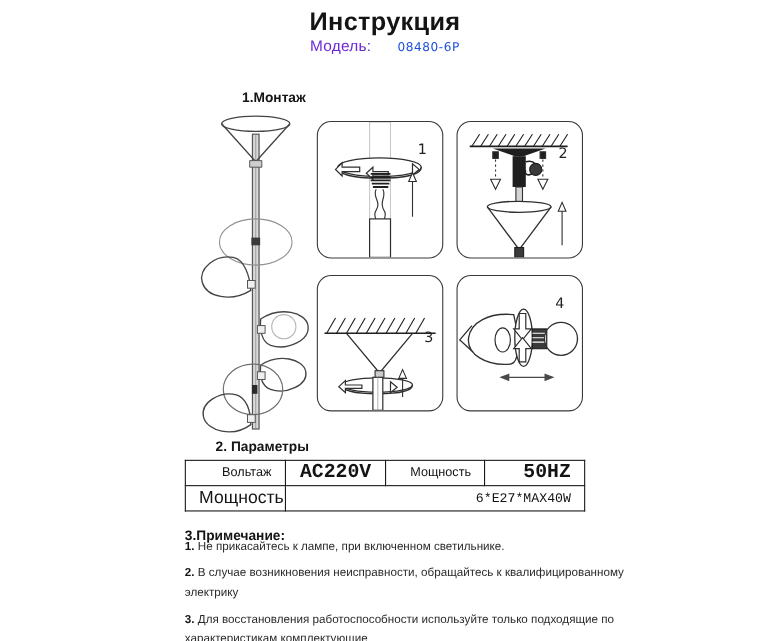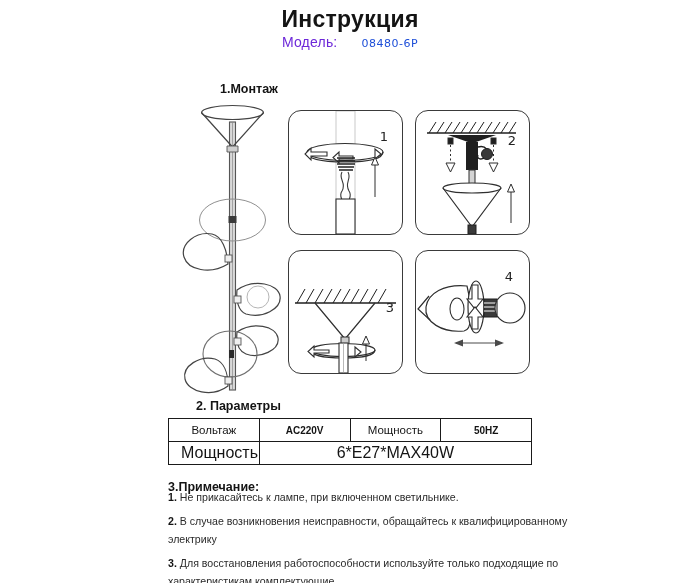--- a/index.html
+++ b/index.html
@@ -109,37 +109,37 @@
     position: absolute;
     left: 168px;
     top: 418px;
     width: 364px;
     border-collapse: collapse;
     table-layout: fixed;
   }
   #params-table td {
     border: 1.3px solid #1a1a1a;
     height: 20px;
-    text-align: center;
+    text-align: right;
     vertical-align: middle;
     font-size: 11.5px;
     color: #141414;
     padding: 1px 12px;
   }
   #params-table td.bold-cell {
     font-weight: bold;
-    font-size: 10px;
-    font-family: Liberation Sans, sans-serif;
+    font-size: 18px;
+    font-family: Liberation Mono, monospace;
   }
   #params-table td.power-label {
     font-size: 16px;
   }
   #params-table td.power-value {
-    font-size: 16px;
-    font-family: Liberation Sans, sans-serif;
+    font-size: 12px;
+    font-family: Liberation Mono, monospace;
   }
 
   
   #notes-list {
     position: absolute;
     left: 168px;
     top: 488px;
     width: 400px;
   }
   .note-item {

